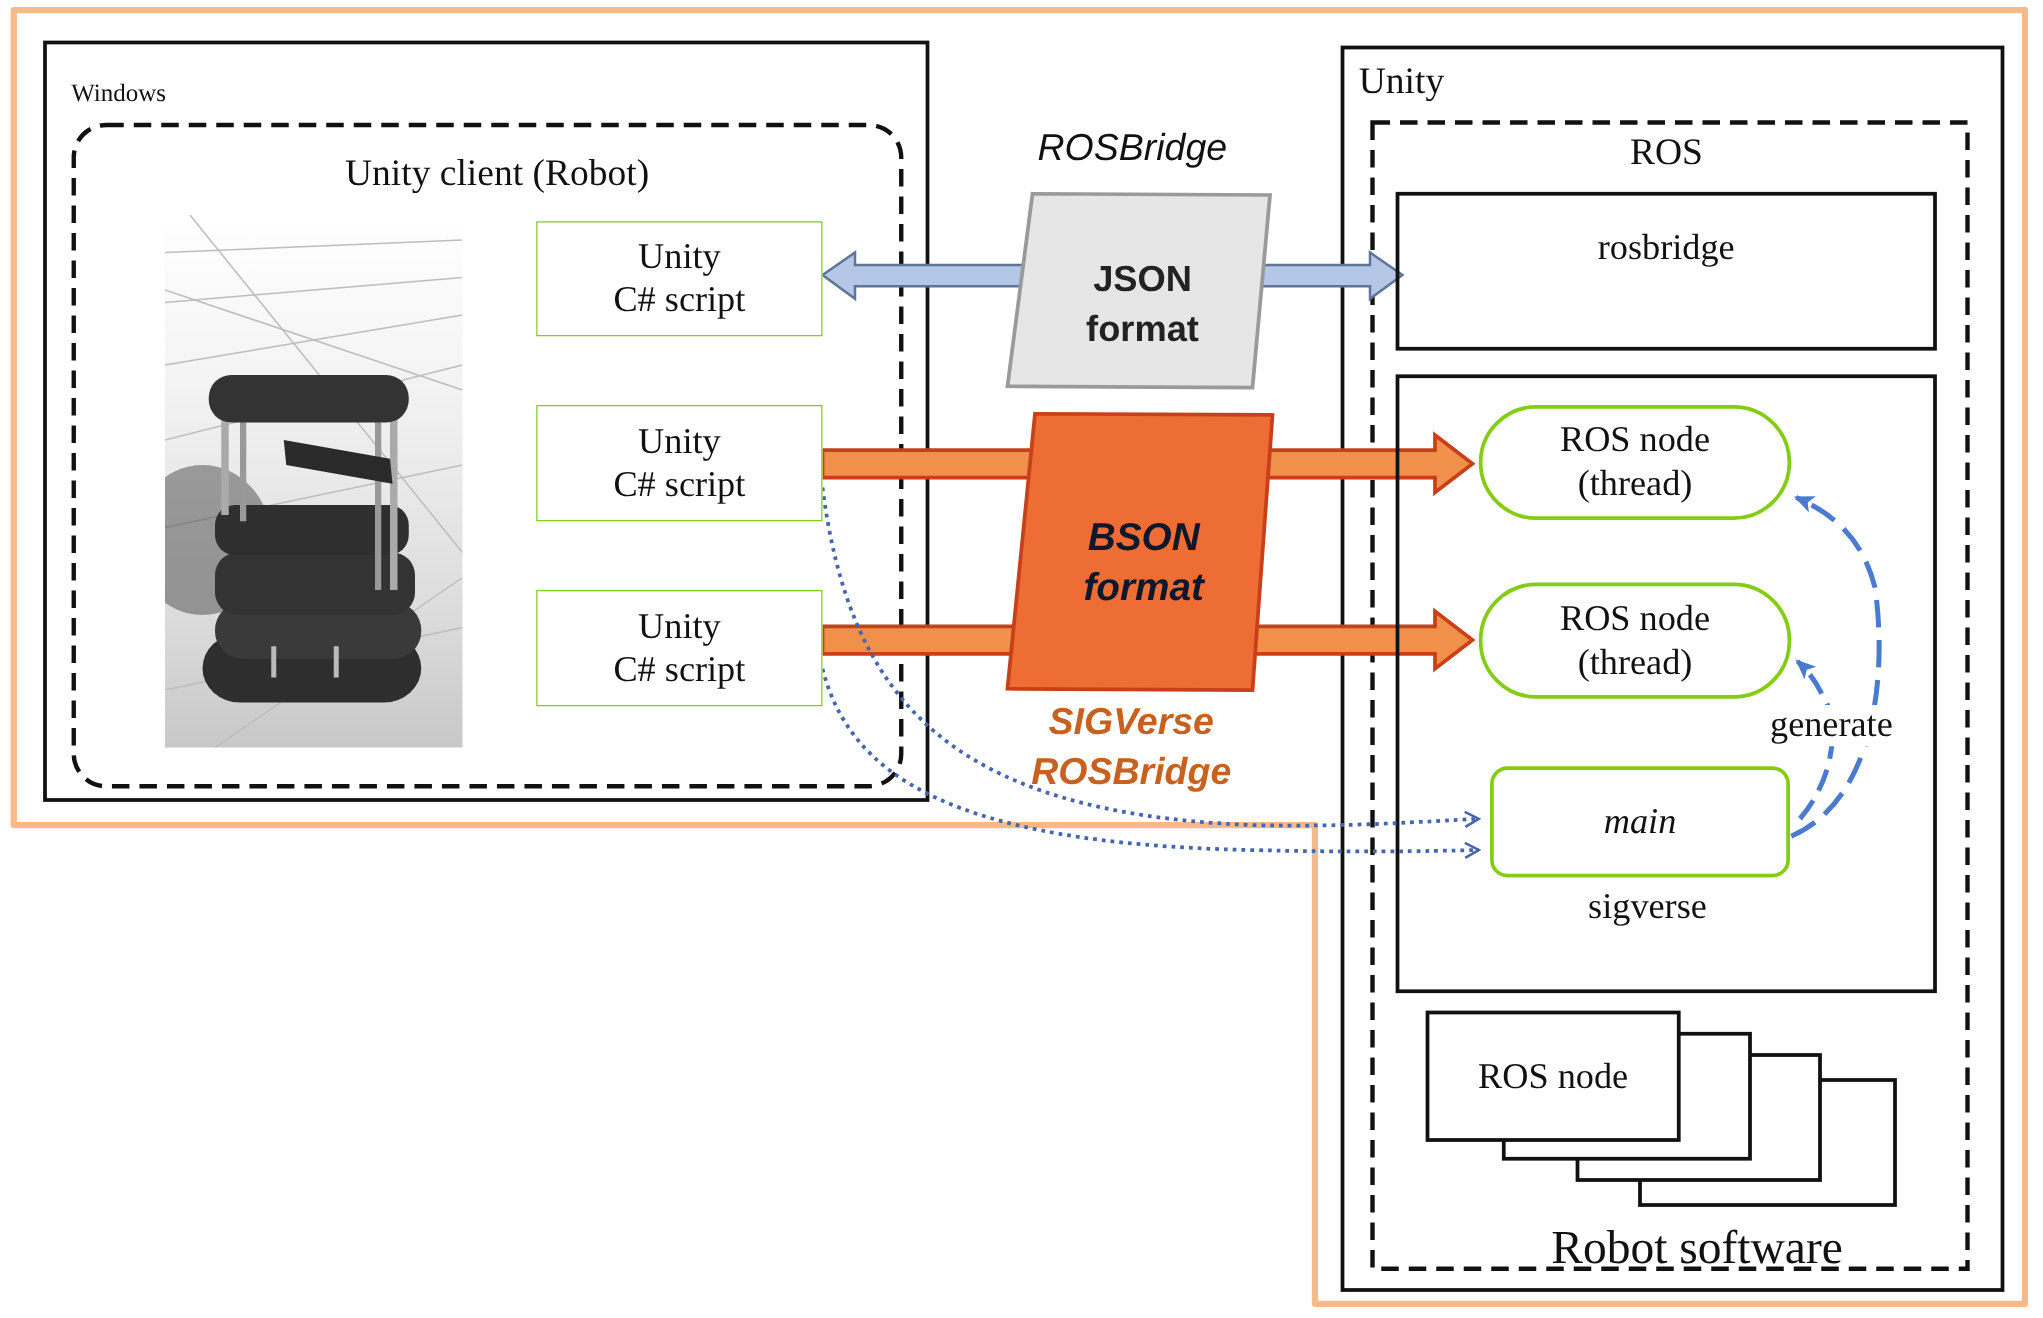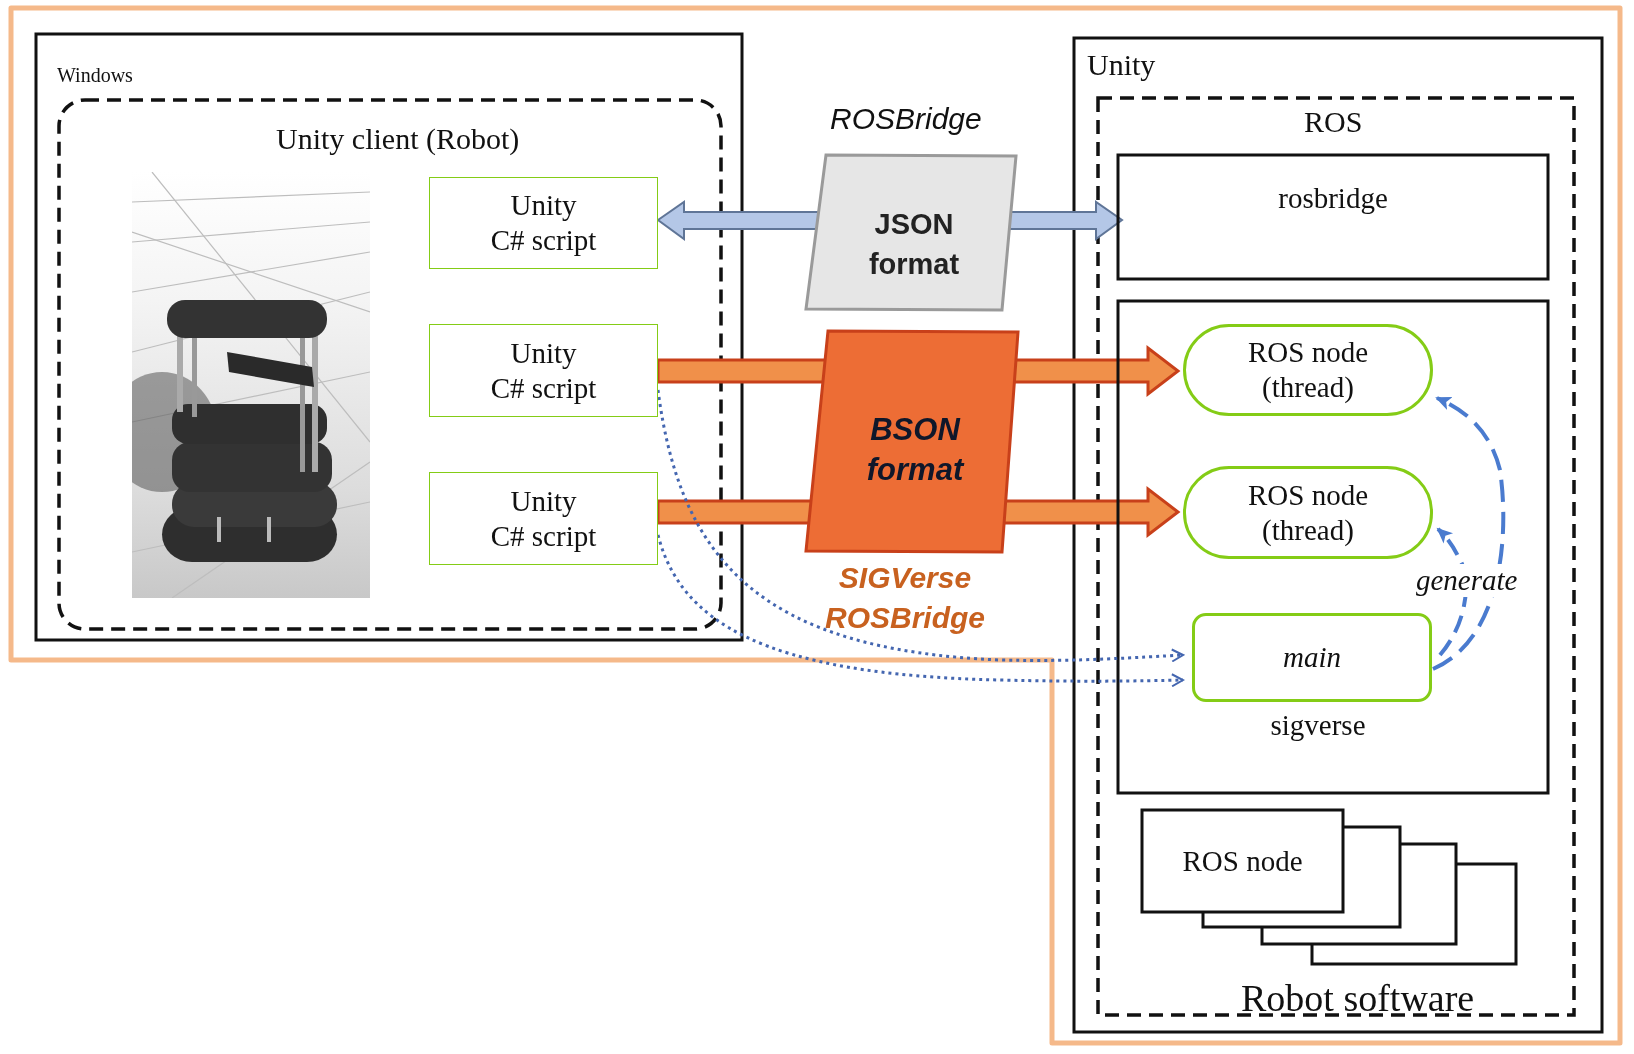--- a/index.html
+++ b/index.html
@@ -135,20 +135,20 @@
 </div>
 <div class="box rnode t28" style="left:1183px;top:466px;width:250px;height:93px;">
   <div>ROS node</div>
   <div>(thread)</div>
 </div>
 
 <div class="box t28" style="left:1192px;top:613px;width:240px;height:89px;border-width:3px;border-radius:14px;font-style:italic;">
   <div>main</div>
 </div>
 
-<div class="lbl serif" style="left:1414px;top:564px;font-size:29px;font-style:italic;background:#fff;padding:0 2px;">generate</div>
+<div class="lbl serif" style="left:1414px;top:564px;font-size:29px;background:#fff;padding:0 2px;">generate</div>
 
 <div class="lbl serif" style="left:1118px;top:705px;width:400px;font-size:29px;text-align:center;line-height:40px;">
   <div>sigverse</div>
 </div>
 
 <div class="lbl serif" style="left:1142px;top:845px;width:201px;font-size:29px;text-align:center;">ROS node</div>
 <div class="lbl serif" style="left:1241px;top:976px;font-size:38px;">Robot software</div>
 
 </body></html>

